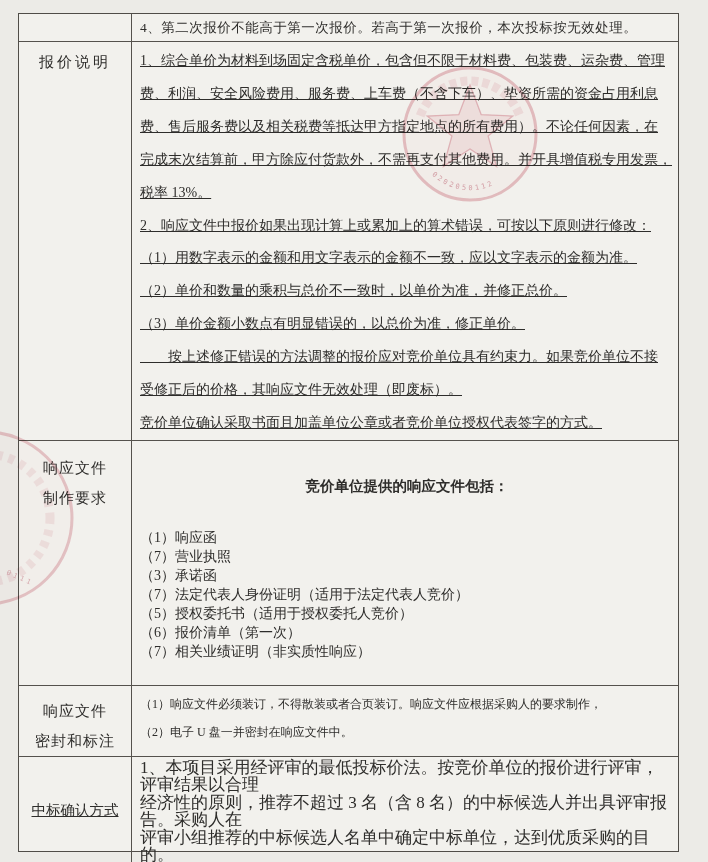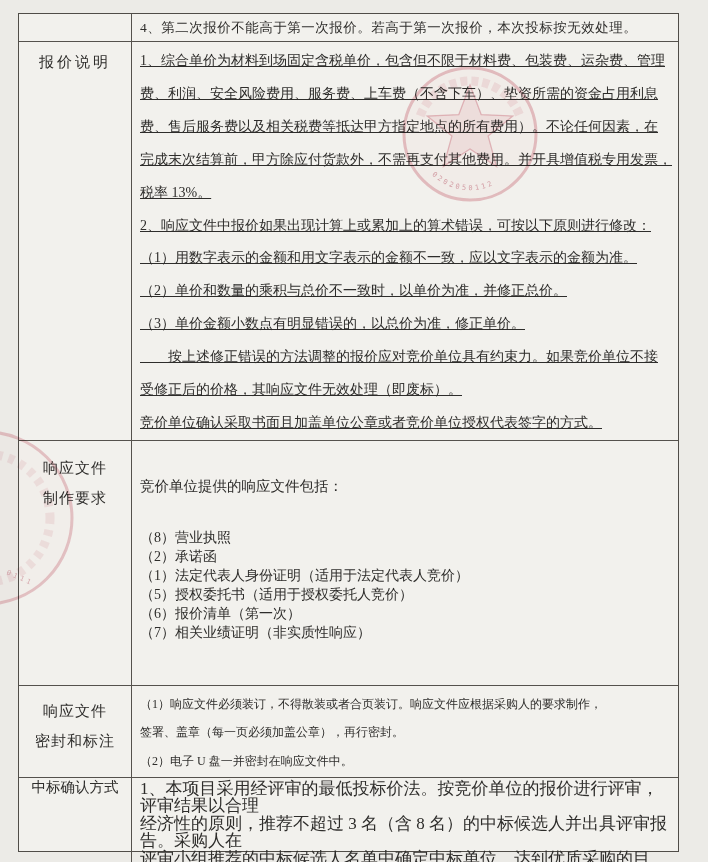--- a/index.html
+++ b/index.html
@@ -27,30 +27,30 @@
   .r0 { height:29px; }
   .r1 { height:401px; }
   .r2 { height:245px; }
   .r3 { height:110px; }
 
   
   .h-r1 { padding-top:11px; letter-spacing:3px; }
   .h-r2 { padding-top:12px; letter-spacing:1px; }
   .h-r2 div, .h-r3 div { line-height:30px;text-align:center; }
   .h-r3 { padding-top:10px; letter-spacing:1px; }
-  .h-r4 { display:flex; align-items:flex-start; justify-content:center; font-size:14.5px; }
+  .h-r4 { display:flex; align-items:center; justify-content:center; font-size:14.5px;text-decoration:underline; }
 
   
   .ccell div { white-space:pre-wrap; }
   .lines-r0 { padding:0 4px 0 8px; font-size:13.5px; }
   .lines-r0 div { line-height:27px; letter-spacing:0.5px; }
   .lines-r1 { padding:3px 4px 0 8px; font-size:14px; }
   .lines-r1 div { line-height:32.9px;text-decoration:underline; }
   .lines-r2 { padding:3px 4px 0 8px; font-size:14px; }
-  .intro-r2 { font-weight:normal; line-height:20px; font-size:14.5px; }
+  .intro-r2 { font-weight:bold; line-height:20px; font-size:14.5px;text-align:center; }
   .items-r2 div { line-height:19px; }
   .lines-r3 { padding:4px 4px 0 8px; font-size:12px; }
   .lines-r3 div:nth-child(1) { line-height:28px; }
   .lines-r3 div:nth-child(2) { line-height:28px; }
   .lines-r3 div:nth-child(3) { line-height:31px; }
   .lines-r3 div:nth-child(4) { line-height:19px; }
   .lines-r4 { padding:2px 4px 0 8px; font-size:17px; }
   .lines-r4 div { line-height:17.4px; }
 
   .seal { position:absolute; mix-blend-mode:multiply; opacity:.85; pointer-events:none; }
@@ -81,33 +81,33 @@
     </div>
 
     <div class="row r2">
       <div class="hcell h-r2">
           <div>响应文件</div>
           <div>制作要求</div>
         </div>
       <div class="ccell">
         <div class="lines-r2">
           <div class="intro-r2">竞价单位提供的响应文件包括：</div>
-          <div class="items-r2"><div>（8）营业执照</div><div>（2）承诺函</div><div>（1）法定代表人身份证明（适用于法定代表人竞价）</div><div>（5）授权委托书（适用于授权委托人竞价）</div><div>（6）报价清单（第一次）</div><div>（7）相关业绩证明（非实质性响应）</div></div>
+          <div class="items-r2"><div>（1）响应函</div><div>（7）营业执照</div><div>（3）承诺函</div><div>（7）法定代表人身份证明（适用于法定代表人竞价）</div><div>（5）授权委托书（适用于授权委托人竞价）</div><div>（6）报价清单（第一次）</div><div>（7）相关业绩证明（非实质性响应）</div></div>
           
         </div>
       </div>
     </div>
 
     <div class="row r3">
       <div class="hcell h-r3">
           <div>响应文件</div>
           <div>密封和标注</div>
         </div>
       <div class="ccell">
-        <div class="lines-r3"><div>（1）响应文件必须装订，不得散装或者合页装订。响应文件应根据采购人的要求制作，</div><div>签署、盖章（每一页必须加盖公章），再行密封。</div><div>（2）电子 U 盘一并密封在响应文件中。</div></div>
+        <div class="lines-r3"><div>（1）响应文件必须装订，不得散装或者合页装订。响应文件应根据采购人的要求制作，</div><div>（2）电子 U 盘一并密封在响应文件中。</div></div>
       </div>
     </div>
 
     <div class="row r4">
       <div class="hcell h-r4">
           <div>中标确认方式</div>
         </div>
       <div class="ccell">
         <div class="lines-r4"><div>1、本项目采用经评审的最低投标价法。按竞价单位的报价进行评审，评审结果以合理</div><div>经济性的原则，推荐不超过 3 名（含 8 名）的中标候选人并出具评审报告。采购人在</div><div>评审小组推荐的中标候选人名单中确定中标单位，达到优质采购的目的。</div></div>
       </div>

